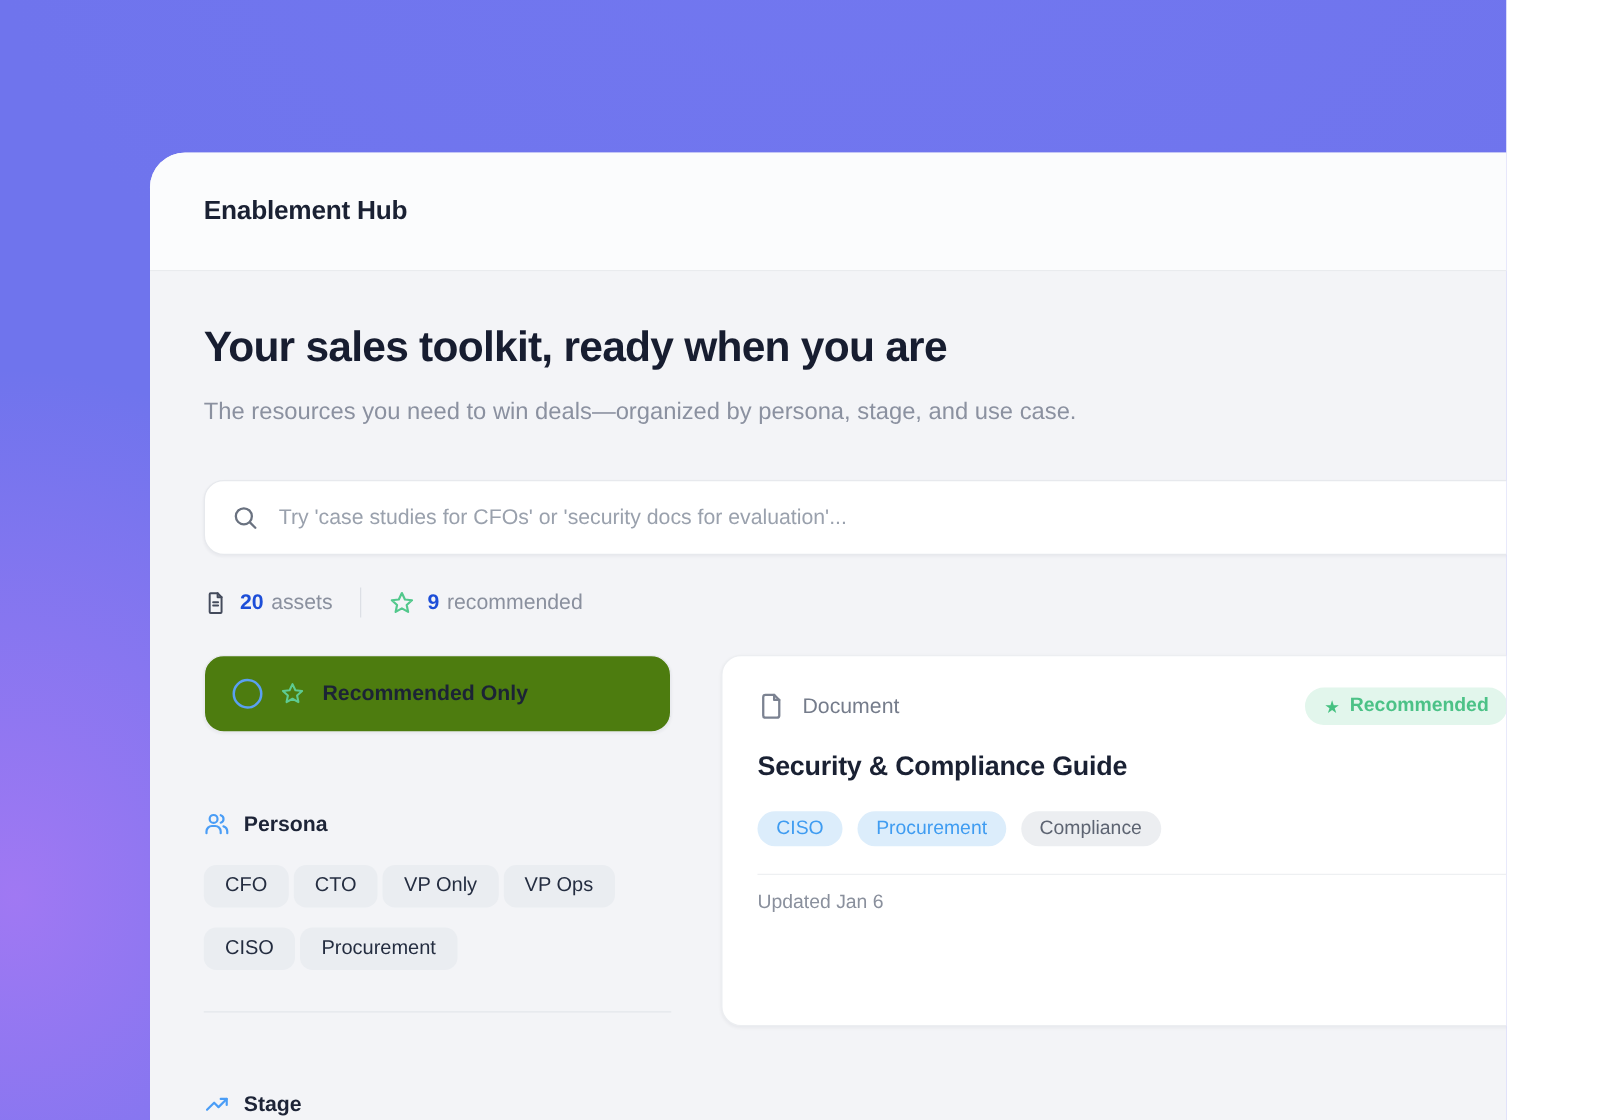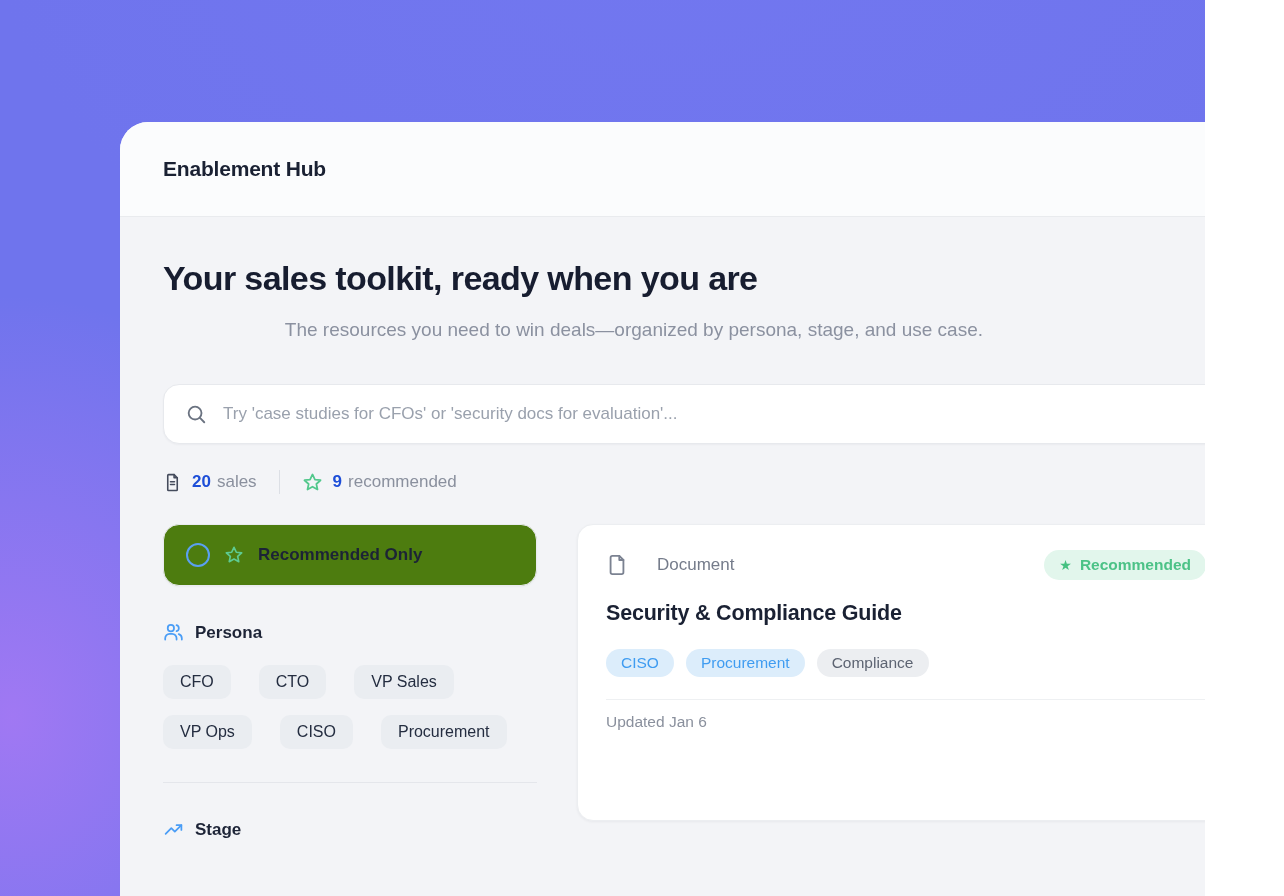--- a/index.html
+++ b/index.html
@@ -15,21 +15,21 @@
     position:absolute;left:120px;top:122px;width:1400px;height:1100px;
     background:#f3f4f7;border-top-left-radius:28px;overflow:hidden;
   }
   .panel-header{
     height:95px;background:#fbfcfd;border-bottom:1px solid #e9ebee;
     display:flex;align-items:center;padding-left:43px;box-sizing:border-box;
   }
   .app-title{font-size:21px;font-weight:700;color:#1a2133;letter-spacing:-0.2px;}
   .content{padding:42px 0 0 43px;}
   .hero-title{margin:0;font-size:34px;font-weight:800;color:#171d30;letter-spacing:-0.6px;}
-  .hero-sub{margin-top:13px;font-size:19px;line-height:37px;color:#8b91a0;max-width:820px;text-align:right;}
+  .hero-sub{margin-top:13px;font-size:19px;line-height:37px;color:#8b91a0;max-width:820px;}
   .searchbar{
     margin-top:36px;width:1180px;height:60px;background:#ffffff;
     border:1px solid #e7e9ed;border-radius:16px;display:flex;align-items:center;
     padding:0 21px;gap:14px;box-sizing:border-box;box-shadow:0 1px 2px rgba(16,24,40,.04);
   }
   .searchbar input{
     border:none;outline:none;background:transparent;flex:1;font-size:17px;color:#2a3142;
     font-family:"Liberation Sans","DejaVu Sans",sans-serif;
   }
   .searchbar input::placeholder{color:#9aa1ad;}
@@ -38,34 +38,34 @@
   .vdiv{width:1px;height:24px;background:#dcdfe5;margin:0 22px;}
   .main{margin-top:30px;display:flex;gap:40px;align-items:flex-start;}
   .sidebar{width:374px;flex:none;}
   .reco-card{
     height:62px;background:#4d7c0f;border:1px solid #e9ebef;border-radius:16px;
     display:flex;align-items:center;gap:14px;padding:0 22px;box-sizing:border-box;
     box-shadow:0 1px 2px rgba(16,24,40,.04);cursor:pointer;
   }
   .radio-circle{width:20px;height:20px;border:2px solid #5aa0f2;border-radius:50%;flex:none;}
   .reco-label{font-size:17px;font-weight:600;color:#1c2336;}
-  .section-head{margin-top:36px;display:flex;align-items:center;gap:11px;}
+  .section-head{margin-top:63px;display:flex;align-items:center;gap:11px;}
   .section-head .label{font-size:17px;font-weight:700;color:#1d2437;}
-  .chips{margin-top:22px;display:flex;flex-wrap:wrap;gap:16px 28px;max-width:374px;}
+  .chips{margin-top:22px;display:flex;flex-wrap:wrap;gap:16px 4px;max-width:374px;}
   .chip{
     background:#eaedf1;border-radius:10px;padding:8px 17px;font-size:16px;
     color:#242d40;font-weight:500;cursor:pointer;white-space:nowrap;
   }
   .side-divider{margin-top:33px;height:1px;background:#e4e6eb;}
   .cards{flex:1;display:flex;gap:24px;align-items:flex-start;}
   .asset-card{
     width:658px;height:297px;background:#fff;border:1px solid #eceef1;border-radius:16px;
     padding:25px 28px 0;box-sizing:border-box;box-shadow:0 1px 3px rgba(16,24,40,.05);cursor:pointer;
   }
-  .card-top{display:flex;align-items:center;gap:29px;justify-content:space-between;}
+  .card-top{display:flex;align-items:center;gap:14px;justify-content:space-between;}
   .card-type{font-size:17px;color:#757c8b;}
   .spacer{flex:1;}
   .badge{
     display:flex;align-items:center;gap:8px;background:#e2f6ec;color:#4cc287;
     border-radius:999px;padding:6px 15px;font-size:15.5px;font-weight:600;
   }
   .card-title{margin-top:21px;font-size:21.5px;font-weight:700;color:#1a2133;letter-spacing:-0.2px;}
   .card-desc{margin-top:15px;font-size:17px;line-height:23px;color:#8a90a0;max-width:575px;}
   .tags{margin-top:23px;display:flex;gap:12px;}
   .tag{border-radius:999px;padding:5px 15px;font-size:15.5px;font-weight:500;}
@@ -106,21 +106,21 @@
       <div class="stats">
         <span>
           <svg width="19" height="21" viewBox="0 0 24 24" fill="none" stroke="#444b5c" stroke-width="2" stroke-linecap="round" stroke-linejoin="round">
             <path d="M14 2H7a1 1 0 0 0-1 1v18a1 1 0 0 0 1 1h10a1 1 0 0 0 1-1V6z"></path>
             <path d="M14 2v4h4"></path>
             <line x1="9.5" y1="11" x2="14.5" y2="11"></line>
             <line x1="9.5" y1="14.5" x2="14.5" y2="14.5"></line>
           </svg>
         </span>
         <span class="num">20</span>
-        <span>sales</span>
+        <span>assets</span>
         <span class="vdiv"></span>
         <span>
           <svg width="21" height="21" viewBox="0 0 24 24" fill="none" stroke="#52c88c" stroke-width="2" stroke-linejoin="round">
             <path d="M12 2.8l2.8 5.9 6.4.7-4.8 4.3 1.3 6.3-5.7-3.2-5.7 3.2 1.3-6.3-4.8-4.3 6.4-.7z"></path>
           </svg>
         </span>
         <span class="num">9</span>
         <span>recommended</span>
       </div>
 
@@ -145,21 +145,21 @@
                 <path d="M15.5 3.6a3.6 3.6 0 0 1 0 6.9"></path>
                 <path d="M21.5 20v-1.5a5 5 0 0 0-3.5-4.7"></path>
               </svg>
             </span>
             <span class="label">Persona</span>
           </div>
 
           <div class="chips">
             <span class="chip">CFO</span>
             <span class="chip">CTO</span>
-            <span class="chip">VP Sales</span>
+            <span class="chip">VP Only</span>
             <span class="chip">VP Ops</span>
             <span class="chip">CISO</span>
             <span class="chip">Procurement</span>
           </div>
 
           <div class="side-divider"></div>
 
           <div class="section-head">
             <span>
               <svg width="21" height="21" viewBox="0 0 24 24" fill="none" stroke="#4a9df6" stroke-width="2" stroke-linecap="round" stroke-linejoin="round">

